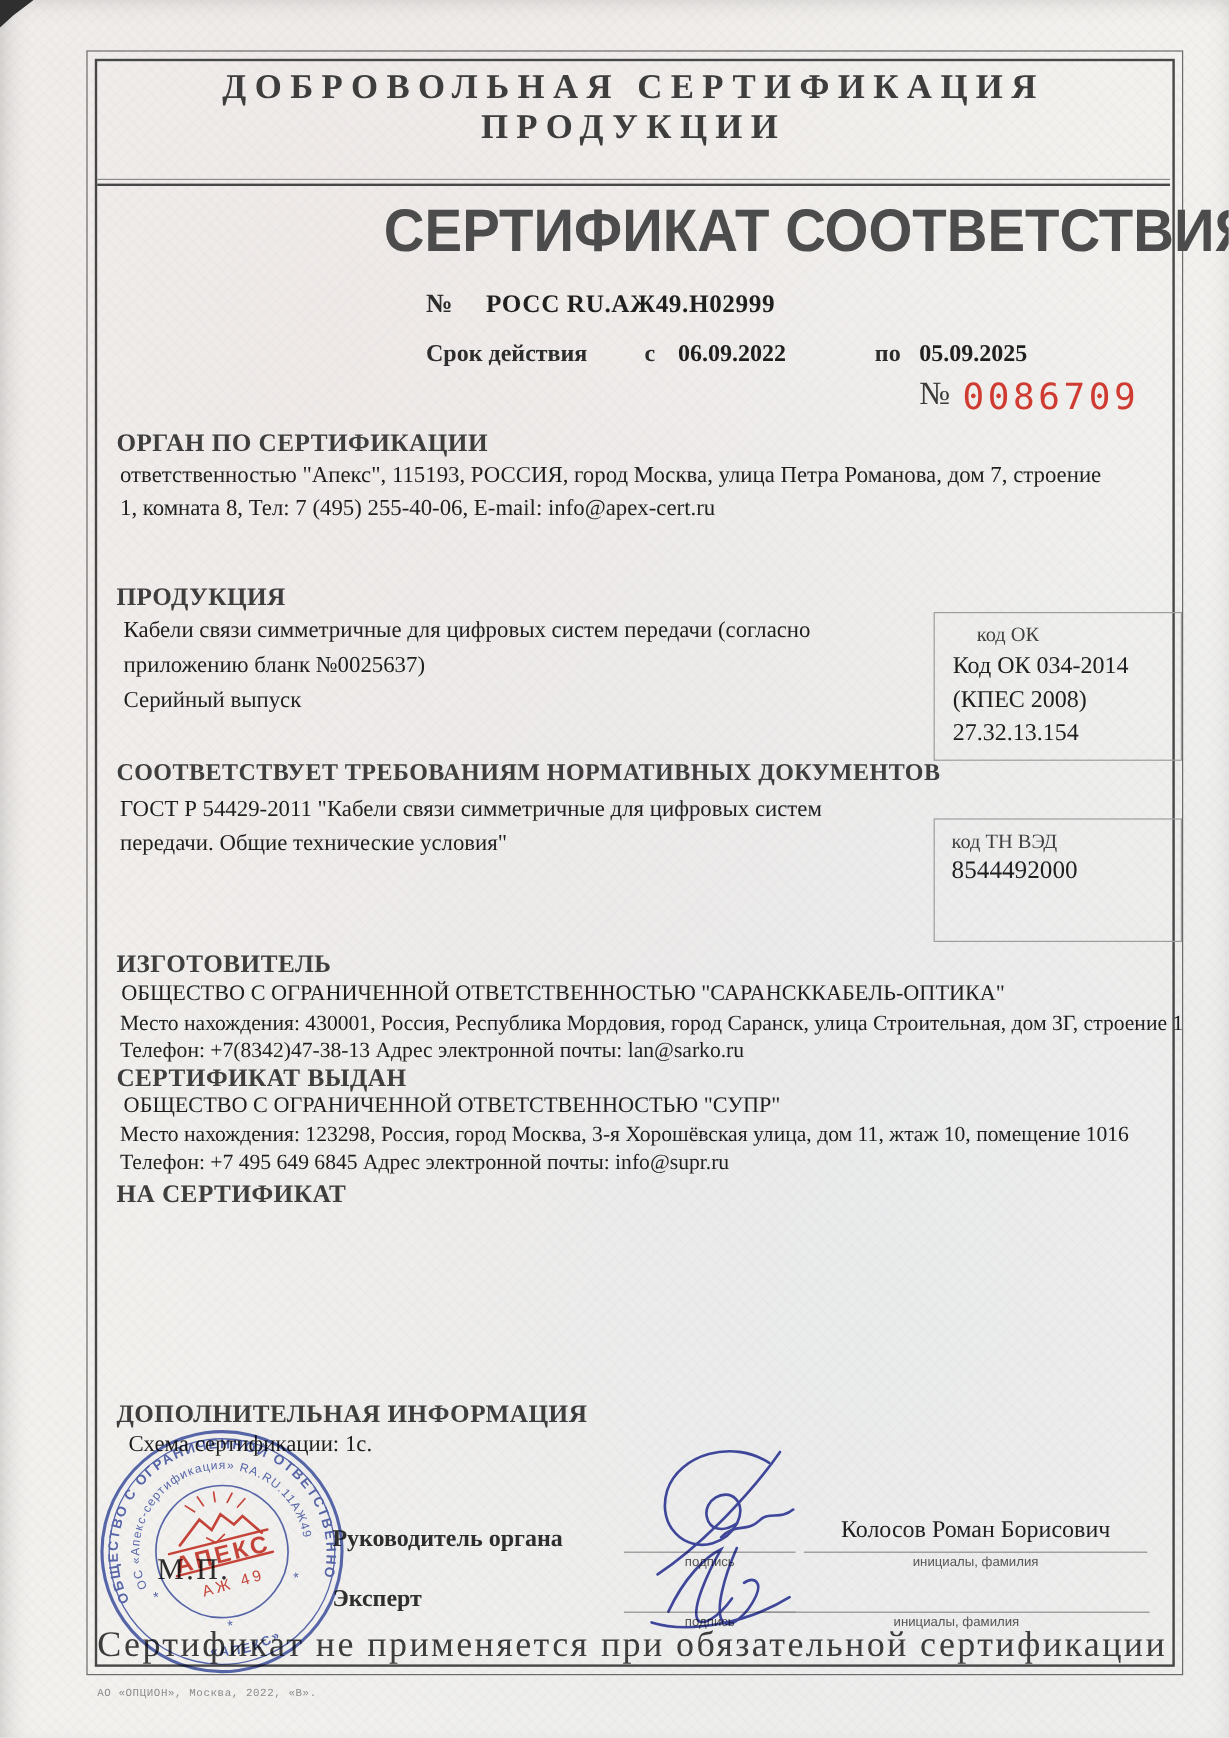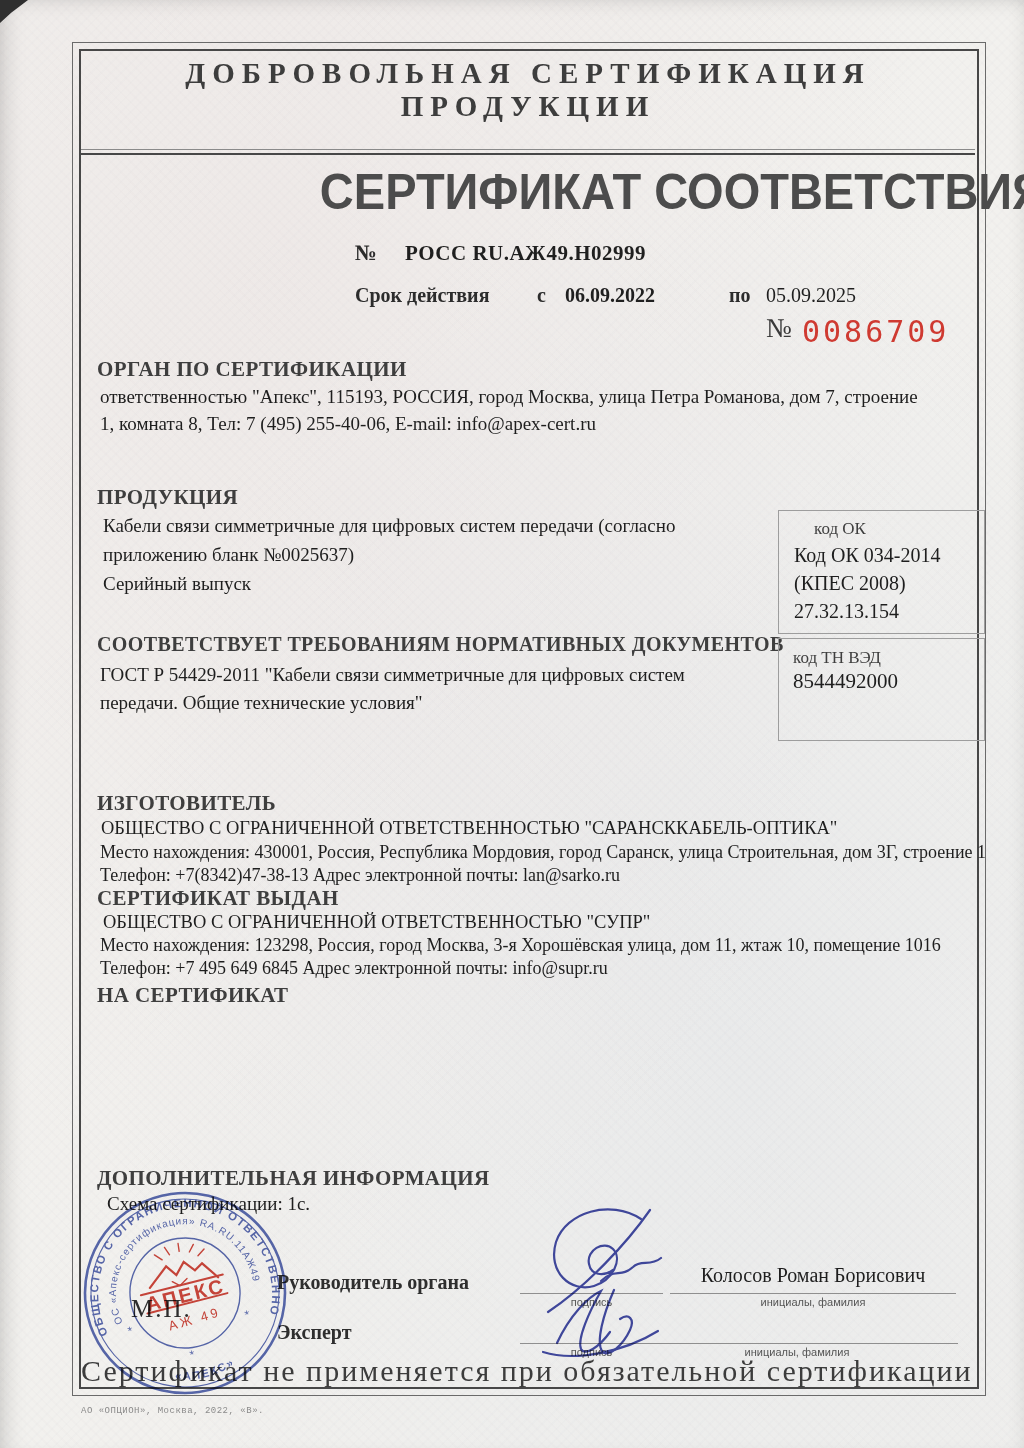--- a/index.html
+++ b/index.html
@@ -27,21 +27,21 @@
   .doc-title { left:300px; top:163px; width:662px; text-align:center;
     font-family:"Liberation Sans", sans-serif; font-size:50px; font-weight:bold;
     color:#4c4c4c; transform:scaleX(.94); transform-origin:center; letter-spacing:0; white-space:nowrap; }
 
   .no-sym   { left:355px; top:240px; font-size:22px; font-weight:bold; color:#2c2c2c; }
   .no-val   { left:405px; top:241px; font-size:21px; font-weight:bold; letter-spacing:.5px; color:#1f1f1f; }
   .term-lbl { left:355px; top:284px; font-size:20px; font-weight:bold; color:#2c2c2c; }
   .term-c   { left:537px; top:284px; font-size:20px; font-weight:bold; color:#2c2c2c; }
   .term-from{ left:565px; top:284px; font-size:20px; font-weight:bold; color:#1f1f1f; }
   .term-po  { left:729px; top:284px; font-size:20px; font-weight:bold; color:#2c2c2c; }
-  .term-to  { left:766px; top:284px; font-size:20px; font-weight:normal; color:#1f1f1f; }
+  .term-to  { left:766px; top:284px; font-size:20px; font-weight:bold; color:#1f1f1f; }
   .serial-sym { left:766px; top:313px; font-size:27px; color:#3a3a3a; }
   .serial-num { left:802px; top:314px; font-family:"DejaVu Sans Mono", monospace;
     font-size:30px; letter-spacing:3px; color:#cf3a31; }
 
   .sec-title { font-size:21px; font-weight:bold; color:#3e3e3e; letter-spacing:.4px; }
   .body-text { font-size:19px; color:#1e1e1e; line-height:27px; }
   .body-sm   { font-size:18px; color:#1e1e1e; line-height:23px; }
 
   .code-box { position:absolute; border:1px solid #9d9d9d; background:transparent; }
   .code-box .cap { font-size:17px; color:#3f3f3f; }
@@ -111,21 +111,21 @@
       <div>27.32.13.154</div>
     </div>
   </div>
 
   <div class="abs sec-title" style="left:97px; top:633px; font-size:20px;">СООТВЕТСТВУЕТ ТРЕБОВАНИЯМ НОРМАТИВНЫХ ДОКУМЕНТОВ</div>
   <div class="abs body-text" style="left:100px; top:661px; width:670px; line-height:28px;">
     <div>ГОСТ Р 54429-2011 "Кабели связи симметричные для цифровых систем</div>
     <div>передачи. Общие технические условия"</div>
   </div>
 
-  <div class="code-box" style="left:778px; top:638px; width:205px; height:101px;">
+  <div class="code-box" style="left:778px; top:682px; width:205px; height:101px;">
     <div class="cap" style="position:absolute; left:14px; top:9px;">код ТН ВЭД</div>
     <div class="val" style="position:absolute; left:14px; top:28px; font-size:21px;">8544492000</div>
   </div>
 
   <div class="abs sec-title" style="left:97px; top:791px;">ИЗГОТОВИТЕЛЬ</div>
   <div class="abs body-text" style="left:101px; top:816px; font-size:18.5px; line-height:24px;">ОБЩЕСТВО С ОГРАНИЧЕННОЙ ОТВЕТСТВЕННОСТЬЮ "САРАНСККАБЕЛЬ-ОПТИКА"</div>
   <div class="abs body-sm" style="left:100px; top:841px;">Место нахождения: 430001, Россия, Республика Мордовия, город Саранск, улица Строительная, дом 3Г, строение 1</div>
   <div class="abs body-sm" style="left:100px; top:864px;">Телефон: +7(8342)47-38-13 Адрес электронной почты: lan@sarko.ru</div>
 
   <div class="abs sec-title" style="left:97px; top:886px;">СЕРТИФИКАТ ВЫДАН</div>

